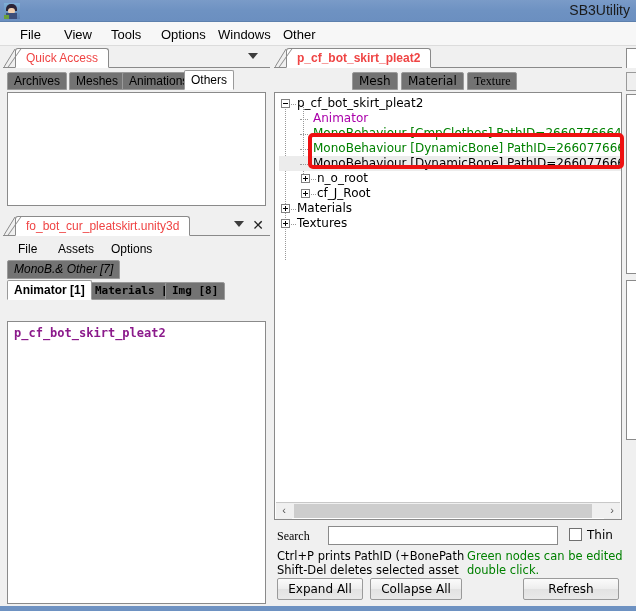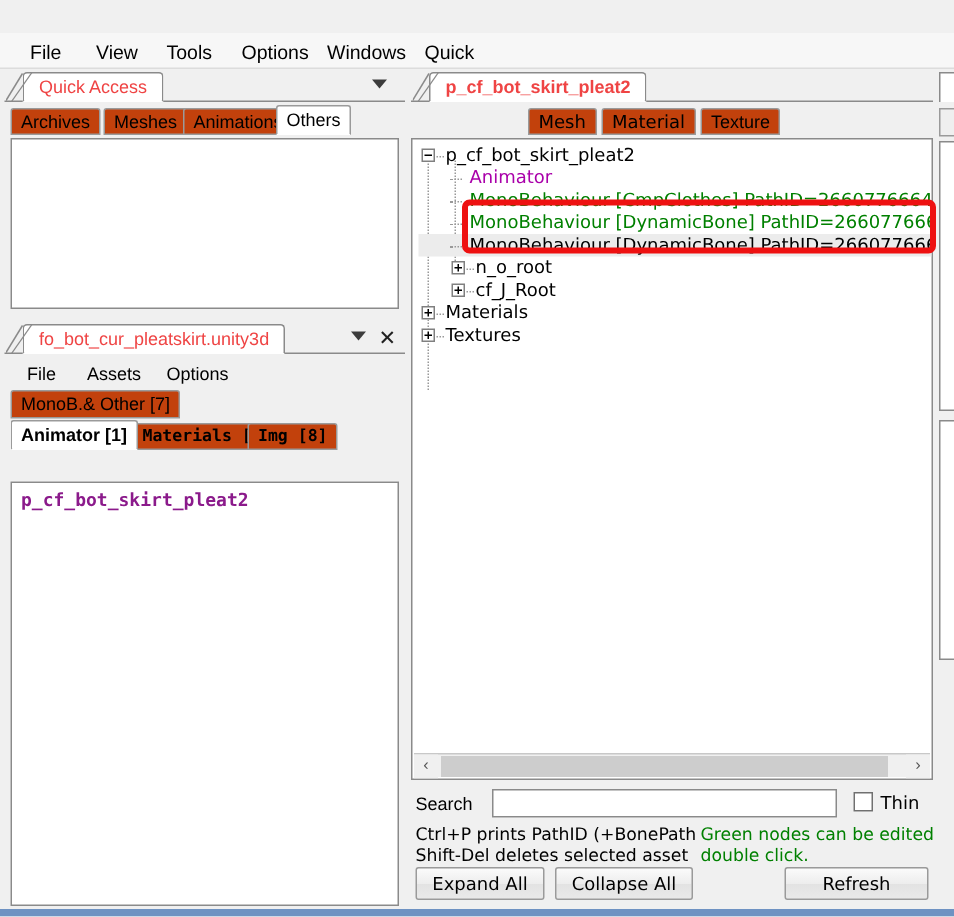--- a/index.html
+++ b/index.html
@@ -80,21 +80,21 @@
     position: absolute; top: 5px; width: 0; height: 0;
     border-left: 5px solid transparent; border-right: 5px solid transparent;
     border-top: 6px solid #3c3c3c; cursor: pointer;
   }
   .dock-close {
     position: absolute; top: 2px; font-size: 14px; color: #222; cursor: pointer;
     font-family: "Liberation Sans", sans-serif; line-height: 14px;
   }
   .tabbtn {
     position: absolute; top: 2px; height: 18px; line-height: 16px;
-    background: #c2410c; border: 1px solid #9a9a9a;
+    background: #737373; border: 1px solid #9a9a9a;
     padding: 0 6px; font-size: 12px; color: #000; white-space: nowrap;
     border-radius: 2px 2px 0 0; cursor: default;
   }
   .tabbtn.sel {
     top: 0; height: 20px; line-height: 18px;
     background: #ffffff; border-bottom: 1px solid #ffffff; z-index: 3;
     font-size: 12px;
   }
 
   .whitebox {
@@ -181,28 +181,37 @@
   .statusbar {
     position: absolute; left:0; bottom: 0; width: 636px; height: 5px;
     background: #6e92c2;
   }
 </style>
 </head>
 <body>
 
 <div id="app">
 
+  <div class="titlebar">
+    <div class="title-icon">
+      <div class="hair"></div>
+        <div class="face"></div>
+        <div class="body"></div>
+        <div class="grass"></div>
+    </div>
+    <div class="title-text">SB3Utility</div>
+  </div>
 
   <div class="menubar">
     <div class="mi" style="left:14px">File</div>
     <div class="mi" style="left:58px">View</div>
     <div class="mi" style="left:105px">Tools</div>
     <div class="mi" style="left:155px">Options</div>
     <div class="mi" style="left:212px">Windows</div>
-    <div class="mi" style="left:277px">Quick</div>
+    <div class="mi" style="left:277px">Other</div>
   </div>
 
   <div class="leftcol">
 
     <div class="dockpanel" style="top:0; height:164px;">
       <div class="dock-tabstrip">
         <div class="dock-slant">
           <svg width="12" height="20">
               <polyline points="0,19 11,1" stroke="#8a8a8a" fill="none" stroke-width="1"></polyline>
             </svg>
@@ -236,21 +245,21 @@
         <div class="dock-caret" style="right:26px;"></div>
         <div class="dock-close" style="right:6px;">✕</div>
       </div>
 
       <div class="inner-menubar" style="margin-top:2px;">
         <div class="mi" style="left:10px;">File</div>
         <div class="mi" style="left:50px;">Assets</div>
         <div class="mi" style="left:103px;">Options</div>
       </div>
 
-      <div style="position:relative; height:19px;">
+      <div style="position:relative; height:19px;font-style:italic;">
         <div class="tabbtn" style="left:4px; top:0; height:19px; line-height:17px;">MonoB.&amp; Other [7]</div>
       </div>
 
       <div style="position:relative; height:21px;font-weight:bold;">
         <div class="tabbtn sel" style="left:4px;   top:1px;">Animator [1]</div>
         <div class="tabbtn" style="left:85px;  top:3px; font-family:'DejaVu Sans Mono',monospace; font-size:11px;">Materials [3]</div>
         <div class="tabbtn" style="left:162px; top:3px; font-family:'DejaVu Sans Mono',monospace; font-size:11px;">Img [8]</div>
       </div>
 
       <div class="whitebox" style="position:absolute; left:4px; top:105px; width:259px; height:283px; padding:4px 6px;">
@@ -268,21 +277,21 @@
           </svg>
       </div>
       <div class="dock-tab" style="left:12px; font-weight:bold;">
         <span>p_cf_bot_skirt_pleat2</span>
       </div>
     </div>
 
     <div style="position:relative; height:22px; margin-top:2px;">
       <div class="tabbtn" style="left:78px;  font-family:'DejaVu Sans',sans-serif;">Mesh</div>
       <div class="tabbtn" style="left:127px; font-family:'DejaVu Sans',sans-serif;">Material</div>
-      <div class="tabbtn" style="left:193px; font-family:Liberation Sans, sans-serif;">Texture</div>
+      <div class="tabbtn" style="left:193px; font-family:Liberation Serif, serif;">Texture</div>
     </div>
 
     <div class="treeview" style="top:44px; height:428px;">
 
       <div class="dots" style="left:10px;  top:12px; height:155px;"></div>
       <div class="dots" style="left:28px;  top:12px; height:73px;"></div>
 
       <div class="tnode" style="margin-left:4px; margin-top:3px;">
         <div class="plusbox" style="left:2px;"></div>
         <span class="hdots" style="left:12px; top:8px; width:5px;"></span>
@@ -334,21 +343,21 @@
       </div>
 
       <div class="hscroll" style="width:344px;">
         <div class="hs-arrow" style="left:0;">‹</div>
         <div class="hs-thumb" style="left:18px; width:298px;"></div>
         <div class="hs-arrow" style="right:0;">›</div>
       </div>
     </div>
 
     <div style="position:absolute; top:478px; left:0; width:348px; height:22px;">
-      <div style="position:absolute; left:3px; top:3px; font-size:12px; font-family:Liberation Sans, sans-serif;">Search</div>
+      <div style="position:absolute; left:3px; top:3px; font-size:12px; font-family:Liberation Serif, serif;">Search</div>
       <input class="textbox" type="text" style="position: absolute; left: 54px; top: 0px; width: 230px; height: 19px; font-size: 12px; padding: 0px 3px; outline: none;" placeholder="">
       <div class="cb-box" style="left:295px; top:2px;"></div>
       <div style="position:absolute; left:313px; top:2px; font-size:12px; font-family:'DejaVu Sans',sans-serif;">Thin</div>
     </div>
 
     <div style="position:absolute; top:501px; left:3px; width:345px; height:28px;">
       <div class="hint" style="position:absolute; left:0; top:14px; color:#000;">Shift-Del deletes selected asset</div>
       <div class="hint" style="position:absolute; left:0; top:0;  color:#000;">Ctrl+P prints PathID (+BonePath</div>
       <div class="hint" style="position:absolute; left:190px; top:0;  color:#008000;">Green nodes can be edited with a</div>
       <div class="hint" style="position:absolute; left:190px; top:14px; color:#008000;">double click.</div>

